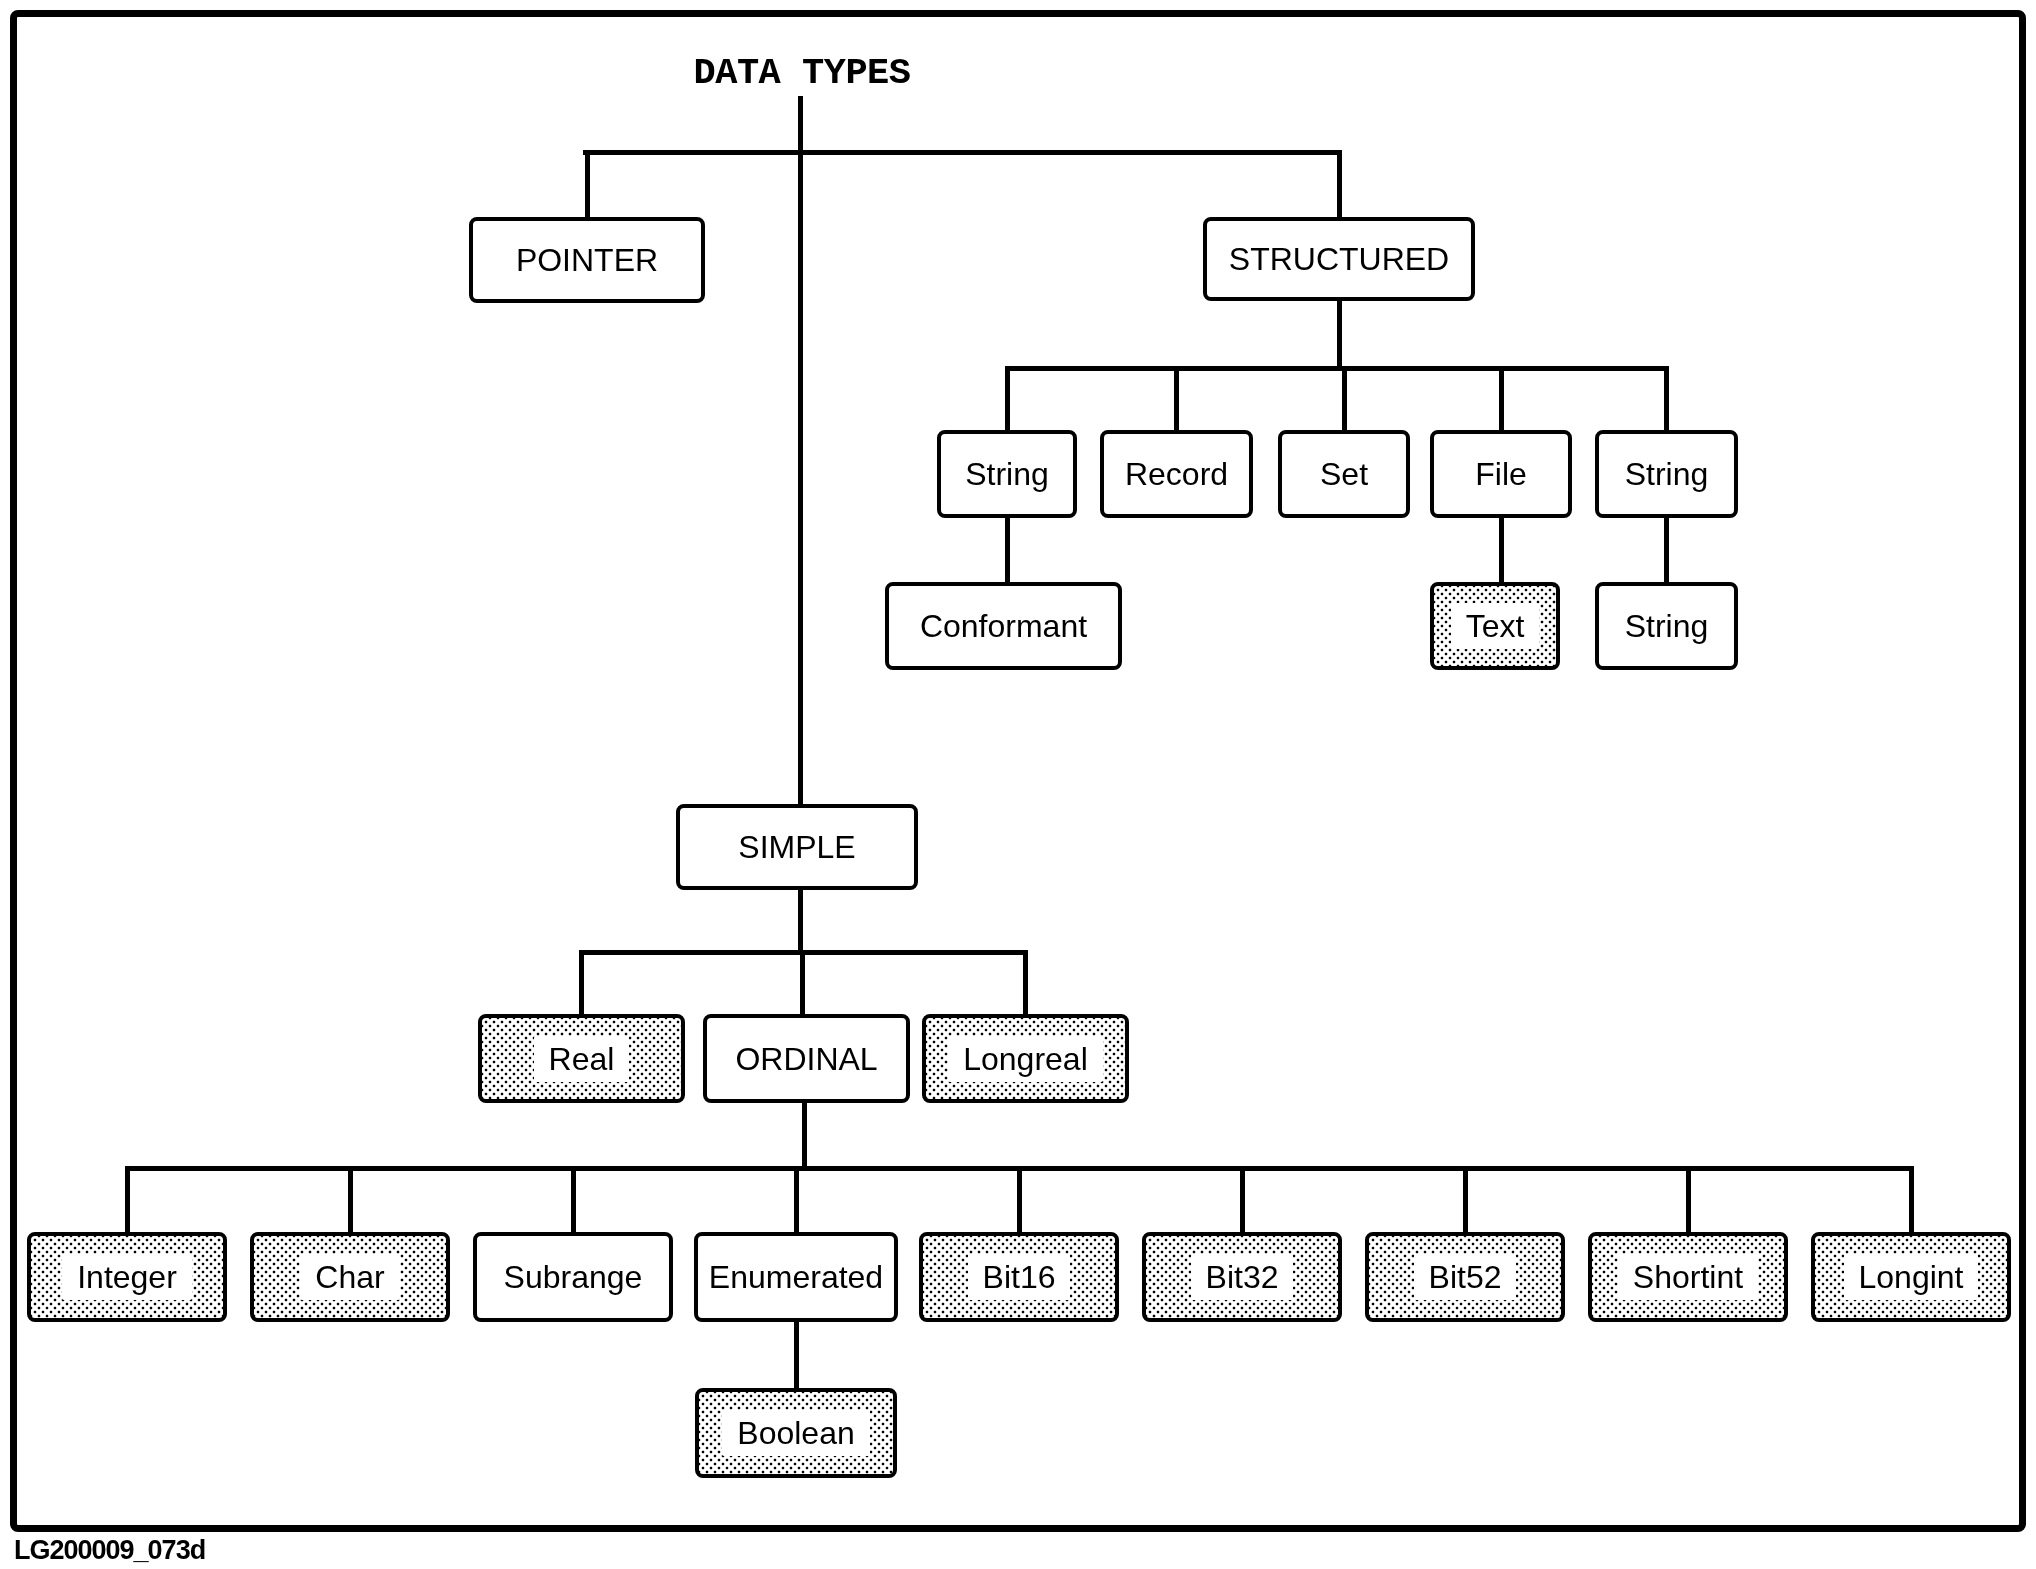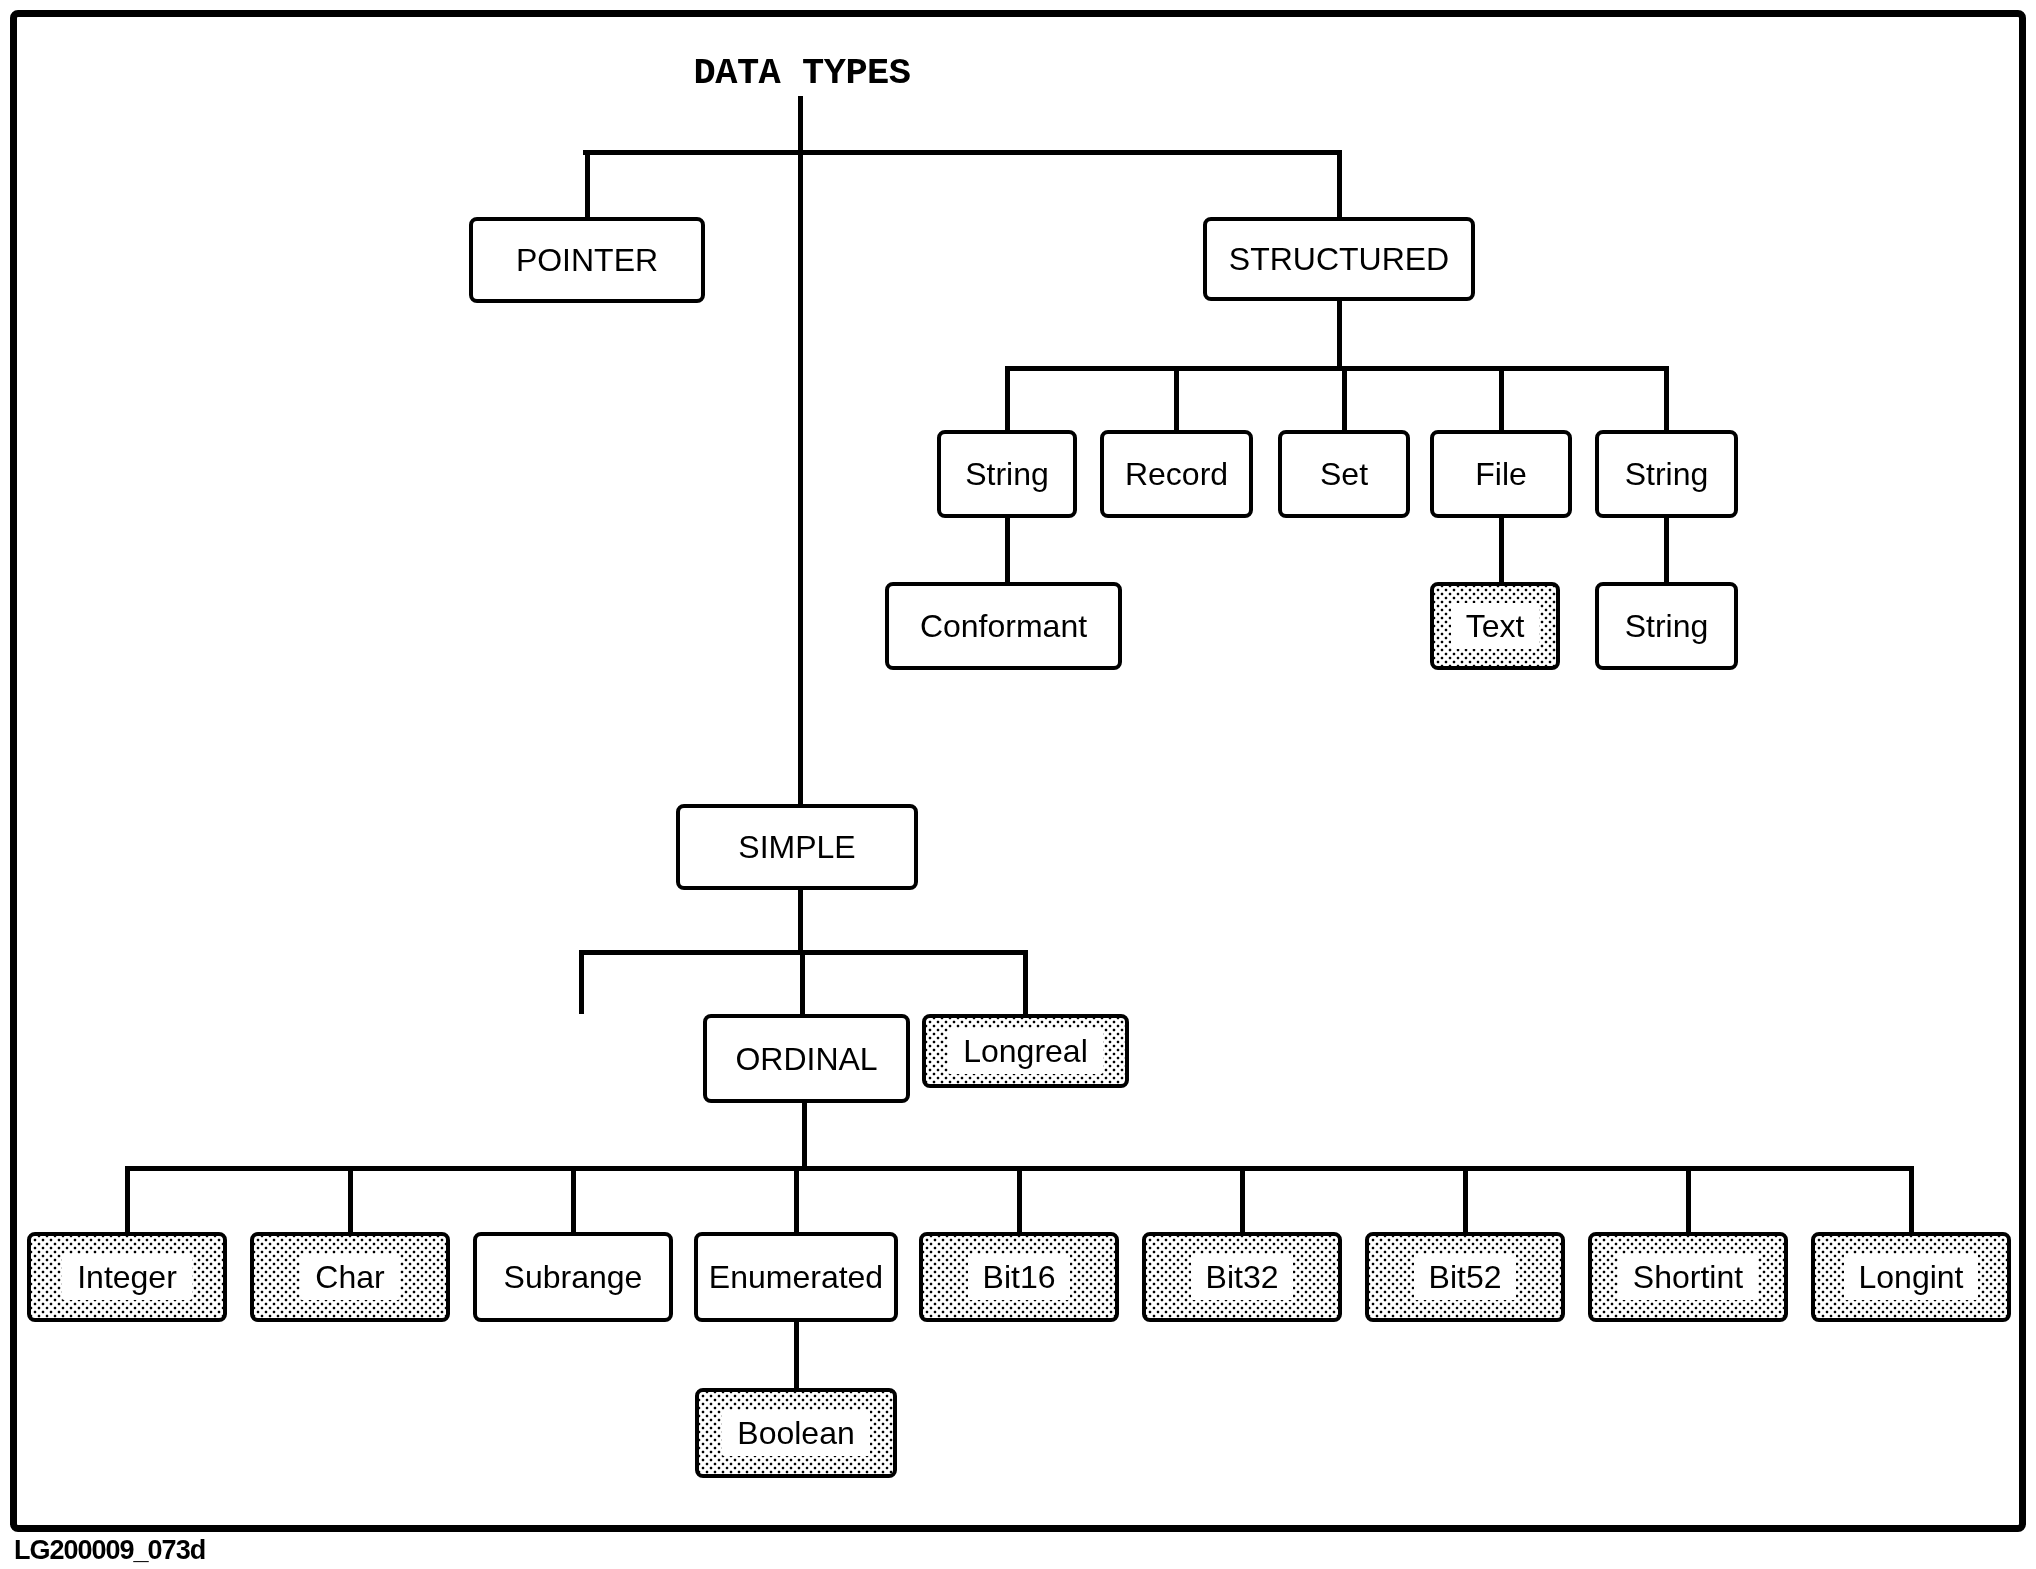--- a/index.html
+++ b/index.html
@@ -127,24 +127,27 @@
     <span class="label">Text</span>
   </div>
   <div class="node" style="left:1595px; top:582px; width:143px; height:88px;">
     <span class="label">String</span>
   </div>
 
   <div class="node" style="left:676px; top:804px; width:242px; height:86px;">
     <span class="label">SIMPLE</span>
   </div>
 
+  <div class="node shaded" style="left:478px; top:1014px; width:207px; height:89px;">
+    <span class="label">Real</span>
+  </div>
   <div class="node" style="left:703px; top:1014px; width:207px; height:89px;">
     <span class="label">ORDINAL</span>
   </div>
-  <div class="node shaded" style="left:922px; top:1014px; width:207px; height:74px;">
+  <div class="node shaded" style="left:922px; top:1014px; width:207px; height:89px;">
     <span class="label">Longreal</span>
   </div>
 
   <div class="node shaded" style="left:27px; top:1232px; width:200px; height:90px;">
     <span class="label">Integer</span>
   </div>
   <div class="node shaded" style="left:250px; top:1232px; width:200px; height:90px;">
     <span class="label">Char</span>
   </div>
   <div class="node" style="left:473px; top:1232px; width:200px; height:90px;">

